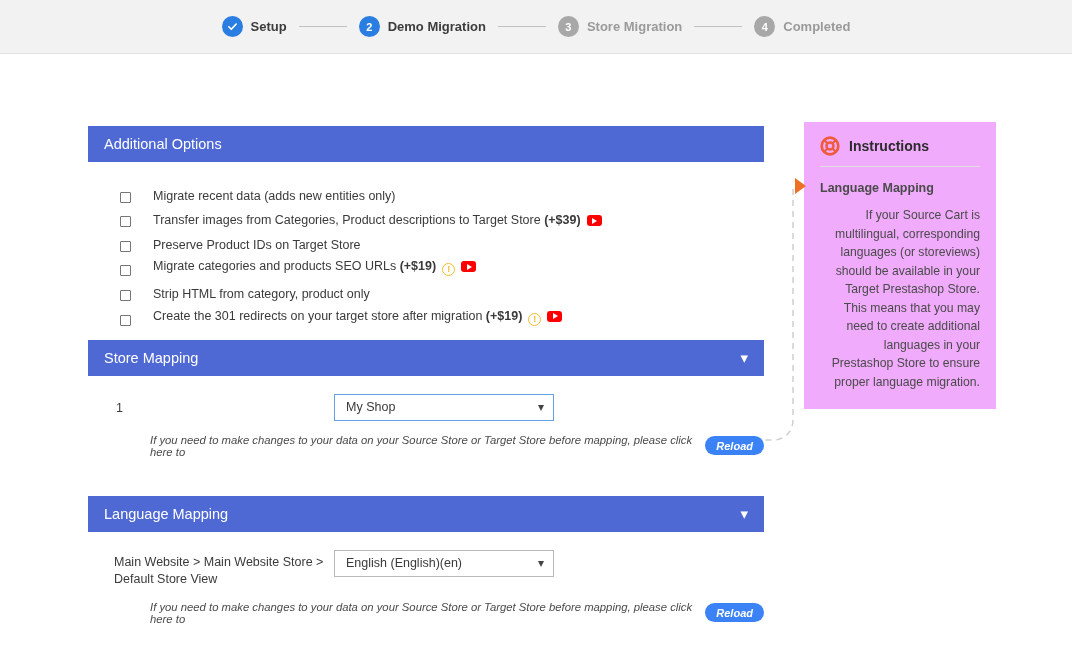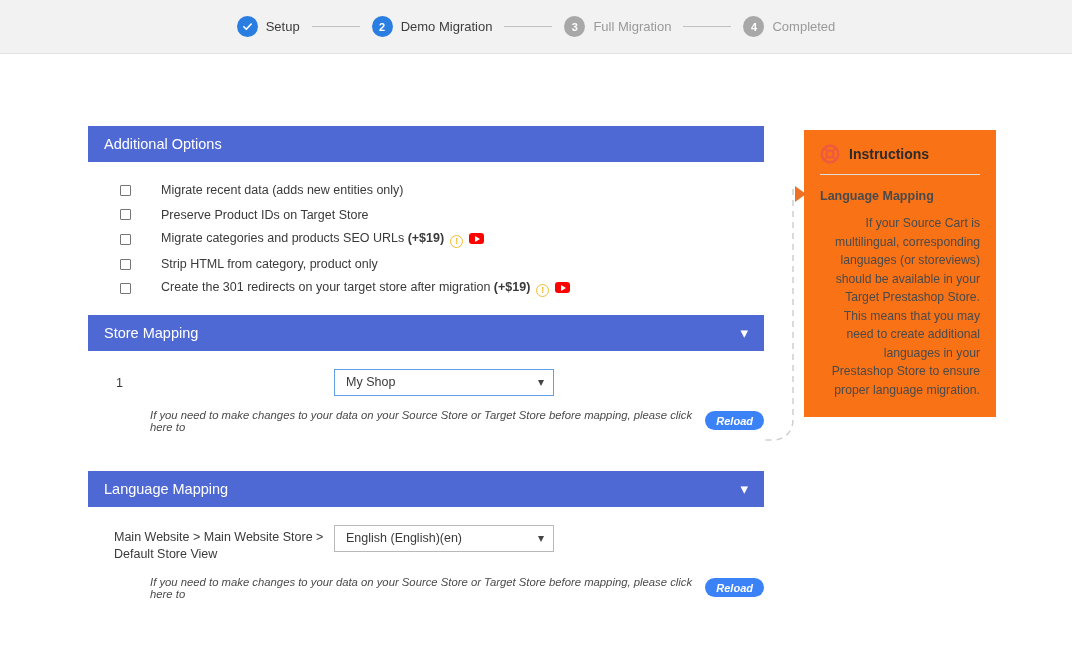--- a/index.html
+++ b/index.html
@@ -27,21 +27,21 @@
   }
   .step { display: flex; align-items: center; gap: 8px; }
   .step-circle {
     width: 21px; height: 21px; border-radius: 50%;
     display: flex; align-items: center; justify-content: center;
     color: #ffffff; font-size: 11px; font-weight: bold;
     flex: 0 0 auto;
   }
   .step-circle.done, .step-circle.active { background: #2a7de1; }
   .step-circle.pending { background: #a8a8a8; }
-  .step-label { font-size: 13px; font-weight: normal; white-space: nowrap; }
+  .step-label { font-size: 13px; font-weight: bold; white-space: nowrap; }
   .step-label.done, .step-label.active { color: #3c3c3c; }
   .step-label.pending { color: #9a9a9a; }
   .step-sep {
     width: 48px; height: 1px; background: #c2c2c2; margin: 0 12px;
   }
   .check-glyph { display: block; width: 11px; height: 11px; }
 
   
   .page { position: relative; padding: 0; }
   .left-col { position: absolute; left: 88px; top: 72px; width: 676px; }
@@ -54,21 +54,21 @@
     align-items: center;
     justify-content: space-between;
     padding: 0 16px;
     font-size: 14.5px;
   }
   .panel-header .chev { font-size: 15px; line-height: 1; }
   .panel-body { background: #ffffff; }
 
   
   .opt-list { padding: 16px 0 14px 32px; }
-  .opt-row { display: flex; align-items: center; height: 24.6px; gap: 8px; }
+  .opt-row { display: flex; align-items: flex-end; height: 24.6px; gap: 0; }
   .cbox {
     width: 11px; height: 11px;
     border: 1px solid #767676;
     background: #ffffff;
     border-radius: 1px;
     flex: 0 0 auto;
     margin-right: 22px;
   }
   .opt-label { font-size: 12.5px; color: #3a3a3a; white-space: nowrap; }
   .badge-price { font-weight: bold; }
@@ -121,22 +121,22 @@
     background: #3b82f6; color: #ffffff;
     border-radius: 11px; height: 19px; padding: 0 11px;
     display: flex; align-items: center; justify-content: center;
     font-size: 11px; font-style: italic; font-weight: bold;
   }
 
   .spacer { height: 16px; }
 
   
   .instructions {
-    position: absolute; left: 804px; top: 76px;
-    width: 192px; background: #f97316;
+    position: absolute; left: 804px; top: 68px;
+    width: 192px; background: #f0abfc;
     padding: 14px 16px 18px 16px;
   }
   .instr-head {
     display: flex; align-items: center; gap: 9px;
     padding-bottom: 10px; border-bottom: 1px solid #dddddd;
   }
   .instr-title { font-size: 14px; font-weight: bold; color: #2b2b2b; }
   .instr-sub {
     font-size: 12.5px; font-weight: bold; color: #4a4a4a;
     margin-top: 14px;
@@ -168,21 +168,21 @@
       <div class="step-label done">Setup</div>
     </div>
     <div class="step-sep"></div>
     <div class="step">
       <div class="step-circle active">2</div>
       <div class="step-label active">Demo Migration</div>
     </div>
     <div class="step-sep"></div>
     <div class="step">
       <div class="step-circle pending">3</div>
-      <div class="step-label pending">Full Migration</div>
+      <div class="step-label pending">Store Migration</div>
     </div>
     <div class="step-sep"></div>
     <div class="step">
       <div class="step-circle pending">4</div>
       <div class="step-label pending">Completed</div>
     </div>
   </div>
 
 <div class="page">
 
@@ -194,20 +194,24 @@
 
     <div>
       <div class="panel-header">
         <span>Additional Options</span>
       </div>
       <div class="panel-body">
         <div class="opt-list" id="opt-list">
             <div class="opt-row">
               <span class="cbox"></span>
               <span class="opt-label">Migrate recent data (adds new entities only)</span>
+            </div>
+            <div class="opt-row">
+              <span class="cbox"></span>
+              <span class="opt-label">Transfer images from Categories, Product descriptions to Target Store<span class="badge-price"> (+$39)</span><span class="icon-yt"></span></span>
             </div>
             <div class="opt-row">
               <span class="cbox"></span>
               <span class="opt-label">Preserve Product IDs on Target Store</span>
             </div>
             <div class="opt-row">
               <span class="cbox"></span>
               <span class="opt-label">Migrate categories and products SEO URLs<span class="badge-price"> (+$19)</span><span class="icon-info">!</span><span class="icon-yt"></span></span>
             </div>
             <div class="opt-row">

